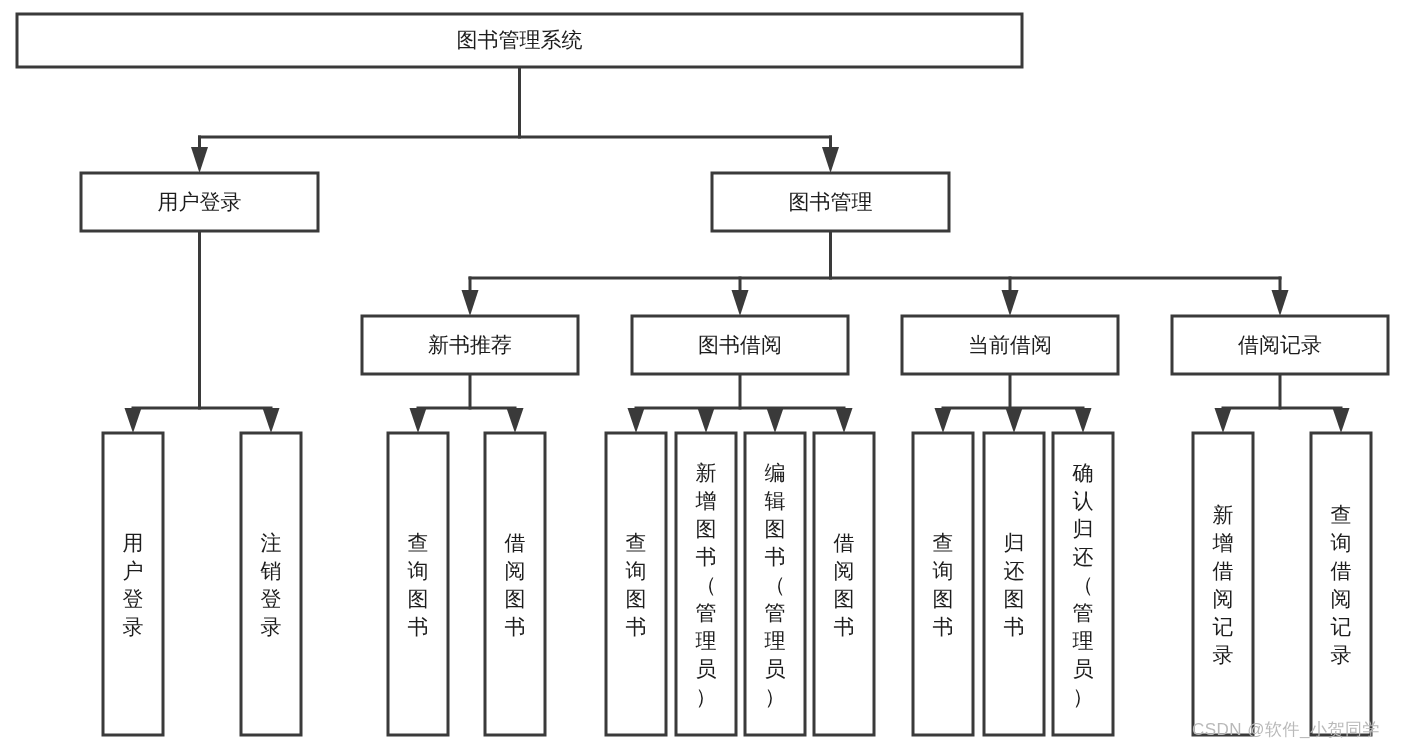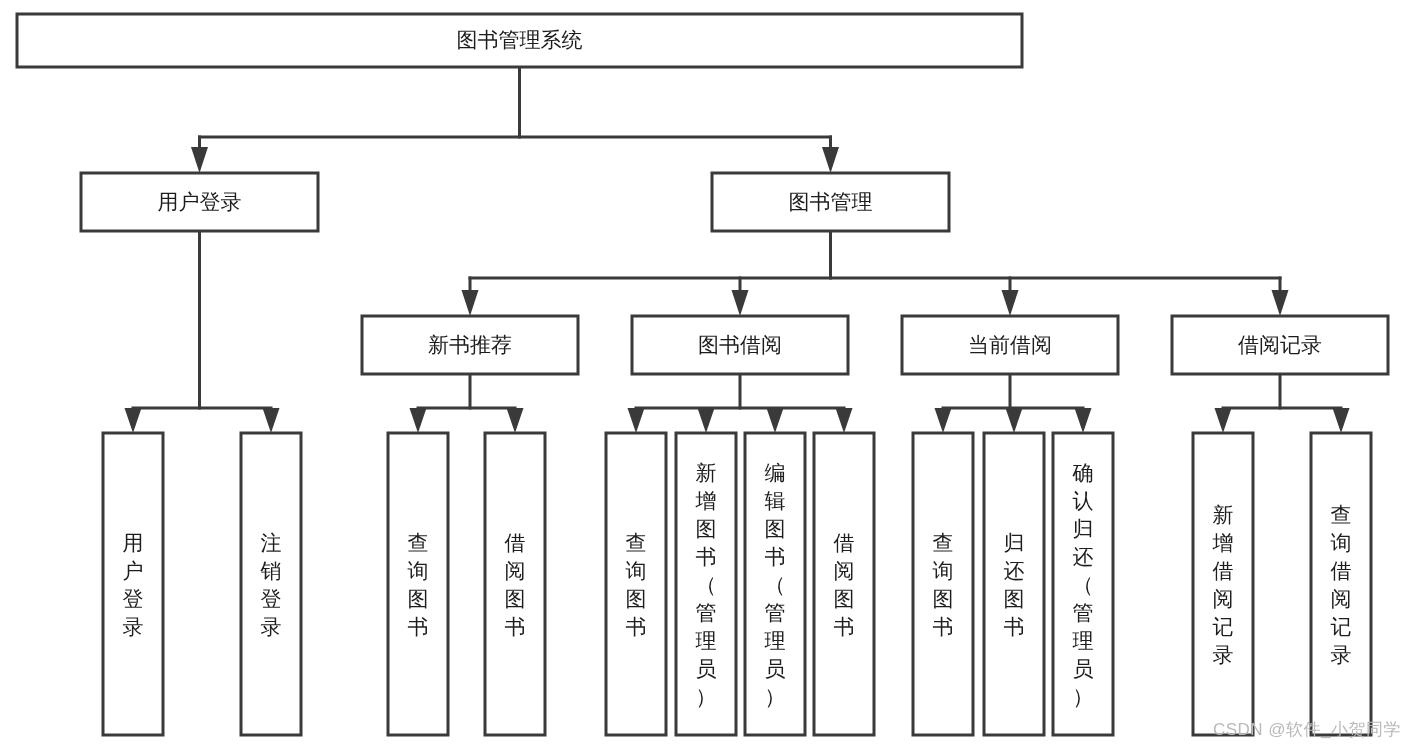--- a/index.html
+++ b/index.html
@@ -50,21 +50,21 @@
     dominant-baseline: middle;
   }
   .node-label-v {
     font-family: "Liberation Sans", "DejaVu Sans", sans-serif;
     font-size: 21px;
     fill: #1d1d1d;
     text-anchor: middle;
   }
   .watermark-text {
     position: absolute;
-    right: 4px;
+    right: 25px;
     bottom: 6px;
     font-family: "Liberation Sans", "DejaVu Sans", sans-serif;
     font-size: 17px;
     color: #b9b9b9;
     white-space: nowrap;
     letter-spacing: 0.5px;
     user-select: none;
   }
 </style>
 </head>

